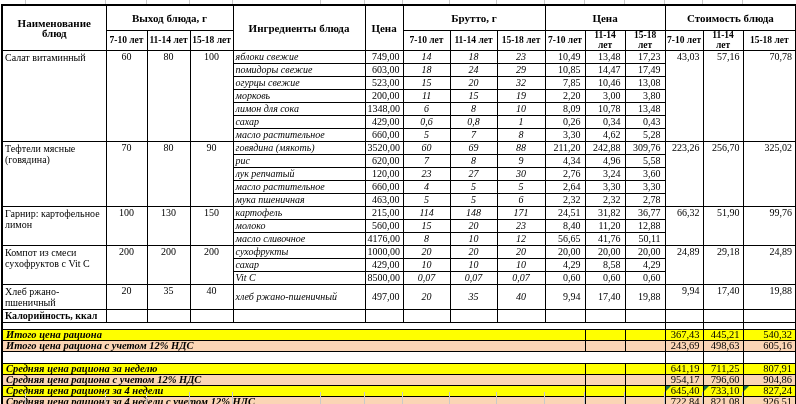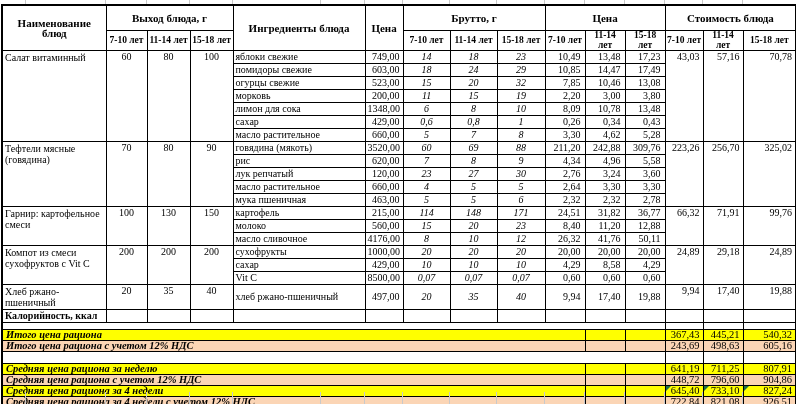--- a/index.html
+++ b/index.html
@@ -8,21 +8,21 @@
        font-family:"Liberation Serif",serif;color:#000;}
   #sheet{position:absolute;inset:0;border-radius:19px;}
   table{border-collapse:collapse;table-layout:fixed;position:absolute;left:1px;top:4px;width:794px;
         border:2px solid var(--bord);}
   td,th{border:1px solid var(--bord);padding:0 2px;overflow:hidden;font-size:10px;line-height:10px;}
   th{font-weight:bold;text-align:center;vertical-align:middle;padding:0 1px;}
   .h1 th{font-size:11px;height:24px;}
   .h2 th{font-size:9.5px;height:19px;line-height:9.5px;white-space:normal;}
   tr.ing{height:13px;}
   .dish{vertical-align:top;text-align:left;white-space:normal;line-height:11px;padding:1px 2px;margin-left:28px;}
-  .ingname{text-align:left;white-space:nowrap;}
+  .ingname{text-align:left;white-space:nowrap;font-style:italic;}
   .out{vertical-align:top;text-align:center;padding-top:1px;}
   .price{text-align:right;padding-right:3px;}
   .gross{text-align:center;font-style:italic;}
   .sumv{text-align:right;padding-right:4px;}
   .cost{vertical-align:top;text-align:right;padding-right:3px;padding-top:1px;}
   .cal{font-weight:bold;text-align:left;white-space:nowrap;}
   .nb{border:none;}
   tr.gap1{height:7px;} tr.gap2{height:12px;}
   tr.summary{height:11px;}
   .slabel{font-weight:bold;font-style:italic;text-align:left;font-size:10.5px;padding-left:3px;
@@ -208,53 +208,53 @@
           <td class="ingname">мука пшеничная</td>
           <td class="price">463,00</td>
           <td class="gross">5</td>
           <td class="gross">5</td>
           <td class="gross">6</td>
           <td class="sumv">2,32</td>
           <td class="sumv">2,32</td>
           <td class="sumv">2,78</td>
         </tr>
         <tr class="ing">
-          <td class="dish" rowspan="3">Гарнир:  картофельное смеси</td>
+          <td class="dish" rowspan="3">Гарнир:  картофельное лимон</td>
           <td class="out" rowspan="3">100</td>
           <td class="out" rowspan="3">130</td>
           <td class="out" rowspan="3">150</td>
           <td class="ingname">картофель</td>
           <td class="price">215,00</td>
           <td class="gross">114</td>
           <td class="gross">148</td>
           <td class="gross">171</td>
           <td class="sumv">24,51</td>
           <td class="sumv">31,82</td>
           <td class="sumv">36,77</td>
           <td class="cost" rowspan="3">66,32</td>
-          <td class="cost" rowspan="3">71,91</td>
+          <td class="cost" rowspan="3">51,90</td>
           <td class="cost" rowspan="3">99,76</td>
         </tr>
         <tr class="ing">
           <td class="ingname">молоко</td>
           <td class="price">560,00</td>
           <td class="gross">15</td>
           <td class="gross">20</td>
           <td class="gross">23</td>
           <td class="sumv">8,40</td>
           <td class="sumv">11,20</td>
           <td class="sumv">12,88</td>
         </tr>
         <tr class="ing">
           <td class="ingname">масло сливочное</td>
           <td class="price">4176,00</td>
           <td class="gross">8</td>
           <td class="gross">10</td>
           <td class="gross">12</td>
-          <td class="sumv">26,32</td>
+          <td class="sumv">56,65</td>
           <td class="sumv">41,76</td>
           <td class="sumv">50,11</td>
         </tr>
         <tr class="ing">
           <td class="dish" rowspan="3">Компот из смеси сухофруктов с Vit C</td>
           <td class="out" rowspan="3">200</td>
           <td class="out" rowspan="3">200</td>
           <td class="out" rowspan="3">200</td>
           <td class="ingname">сухофрукты</td>
           <td class="price">1000,00</td>
@@ -355,21 +355,21 @@
           <td class="fy"></td>
           <td class="fy"></td>
           <td class="sval fy">641,19</td>
           <td class="sval fy">711,25</td>
           <td class="sval fy">807,91</td>
         </tr>
         <tr class="summary">
           <td class="slabel fp" colspan="10">Средняя цена рациона с учетом 12% НДС</td>
           <td class="fp"></td>
           <td class="fp"></td>
-          <td class="sval fp">448,72</td>
+          <td class="sval fp">954,17</td>
           <td class="sval fp">796,60</td>
           <td class="sval fp">904,86</td>
         </tr>
         <tr class="summary">
           <td class="slabel fy" colspan="10">Средняя цена рациона за 4 недели</td>
           <td class="fy"></td>
           <td class="fy"></td>
           <td class="sval fy"><span class="tri"></span>645,40</td>
           <td class="sval fy"><span class="tri"></span>733,10</td>
           <td class="sval fy"><span class="tri"></span>827,24</td>

